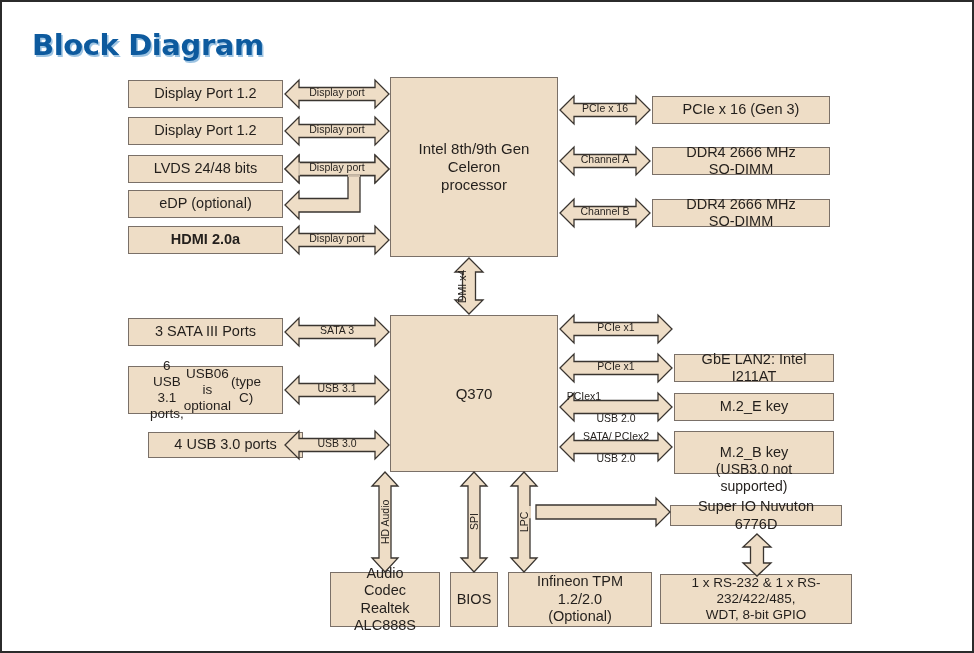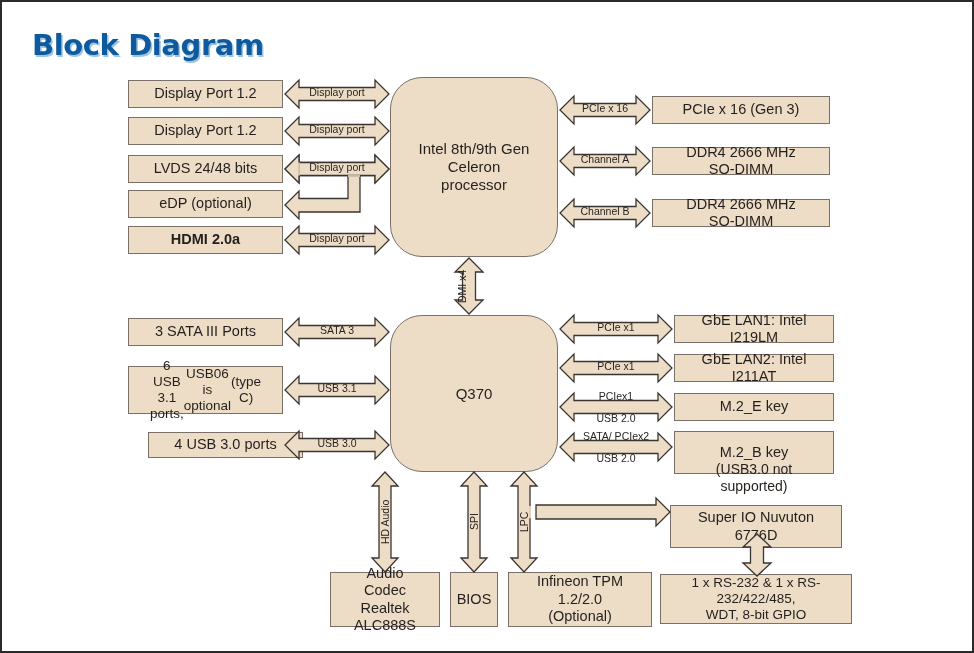--- a/index.html
+++ b/index.html
@@ -17,21 +17,21 @@
     white-space:nowrap;
   }
   .blk{
     position:absolute;box-sizing:border-box;
     background:#eeddc6;border:1.3px solid #7a7068;
     display:flex;align-items:center;justify-content:center;
     text-align:center;color:#231f1c;
     font-size:14.5px;line-height:1.2;padding:2px 22px;
   }
   .blk.small{font-size:13.5px;}
-  .blk.big{font-size:15px;border-radius:32px;}
+  .blk.big{font-size:15px;}
   .blk .l2{display:block;}
   .arrow{position:absolute;}
   .arrow svg{display:block;overflow:visible;}
   .alabel{
     position:absolute;color:#231f1c;font-size:10.5px;
     white-space:nowrap;text-align:center;
     display:flex;align-items:center;justify-content:center;
   }
   .alabel.vert{
     writing-mode:vertical-rl;transform:rotate(180deg);
@@ -62,29 +62,28 @@
   <div class="blk" style="left:126px;top:316px;width:155px;height:28px;">3 SATA III Ports</div>
   <div class="blk small" style="left:126px;top:364px;width:155px;height:48px;flex-direction:row;">
     <span class="l2">6 USB 3.1 ports,</span>
     <span class="l2">USB06 is optional</span>
     <span class="l2">(type C)</span>
   </div>
   <div class="blk" style="left:126px;top:430px;width:155px;height:26px;margin-left:20px;">4 USB 3.0 ports</div>
 
   <div class="blk big" style="left:388px;top:313px;width:168px;height:157px;">Q370</div>
 
-  <div class="blk" style="left:672px;top:313px;width:160px;height:28px;">GbE LAN1: Intel I219LM</div>
   <div class="blk" style="left:672px;top:352px;width:160px;height:28px;">GbE LAN2: Intel I211AT</div>
   <div class="blk" style="left:672px;top:391px;width:160px;height:28px;">M.2_E key</div>
   <div class="blk small" style="left:672px;top:429px;width:160px;height:43px;flex-direction:column;">
     <span class="l2" style="font-size:14.5px;margin-top:34px;">M.2_B key</span>
     <span class="l2" style="font-size:14px;">(USB3.0 not supported)</span>
   </div>
 
-  <div class="blk" style="left:668px;top:503px;width:172px;height:43px;">Super IO Nuvuton 6776D</div>
+  <div class="blk" style="left:668px;top:503px;width:172px;height:21px;">Super IO Nuvuton 6776D</div>
 
   <div class="blk small" style="left:328px;top:570px;width:110px;height:55px;flex-direction:column;">
     <span class="l2" style="font-size:14.5px;">Audio Codec</span>
     <span class="l2" style="font-size:14.5px;">Realtek ALC888S</span>
   </div>
   <div class="blk" style="left:448px;top:570px;width:48px;height:55px;">BIOS</div>
   <div class="blk small" style="left:506px;top:570px;width:144px;height:55px;flex-direction:column;">
     <span class="l2" style="font-size:14.5px;">Infineon TPM 1.2/2.0</span>
     <span class="l2" style="font-size:14.5px;">(Optional)</span>
   </div>
@@ -193,21 +192,21 @@
       <path d="M0,15 L14,1 L14,8.5 L98,8.5 L98,1 L112,15 L98,29 L98,21.5 L14,21.5 L14,29 Z" fill="#eeddc6" stroke="#3a3530" stroke-width="1.3" stroke-linejoin="miter"></path>
     </svg>
   </div>
   <div class="alabel" style="left:558px;top:357px;width:112px;height:14px;">PCIe x1</div>
 
   <div class="arrow" style="left:558px;top:388px;width:112px;height:34px;">
     <svg width="112" height="34" viewBox="0 0 112 34">
       <path d="M0,17 L14,3 L14,10.5 L98,10.5 L98,3 L112,17 L98,31 L98,23.5 L14,23.5 L14,31 Z" fill="#eeddc6" stroke="#3a3530" stroke-width="1.3" stroke-linejoin="miter"></path>
     </svg>
   </div>
-  <div class="alabel" style="left:558px;top:388px;width:112px;height:12px;">PCIex1</div>
+  <div class="alabel" style="left:526px;top:388px;width:112px;height:12px;">PCIex1</div>
   <div class="alabel" style="left:558px;top:410px;width:112px;height:12px;">USB 2.0</div>
 
   <div class="arrow" style="left:558px;top:428px;width:112px;height:34px;">
     <svg width="112" height="34" viewBox="0 0 112 34">
       <path d="M0,17 L14,3 L14,10.5 L98,10.5 L98,3 L112,17 L98,31 L98,23.5 L14,23.5 L14,31 Z" fill="#eeddc6" stroke="#3a3530" stroke-width="1.3" stroke-linejoin="miter"></path>
     </svg>
   </div>
   <div class="alabel" style="left:558px;top:428px;width:112px;height:12px;">SATA/ PCIex2</div>
   <div class="alabel" style="left:558px;top:450px;width:112px;height:12px;">USB 2.0</div>
 

